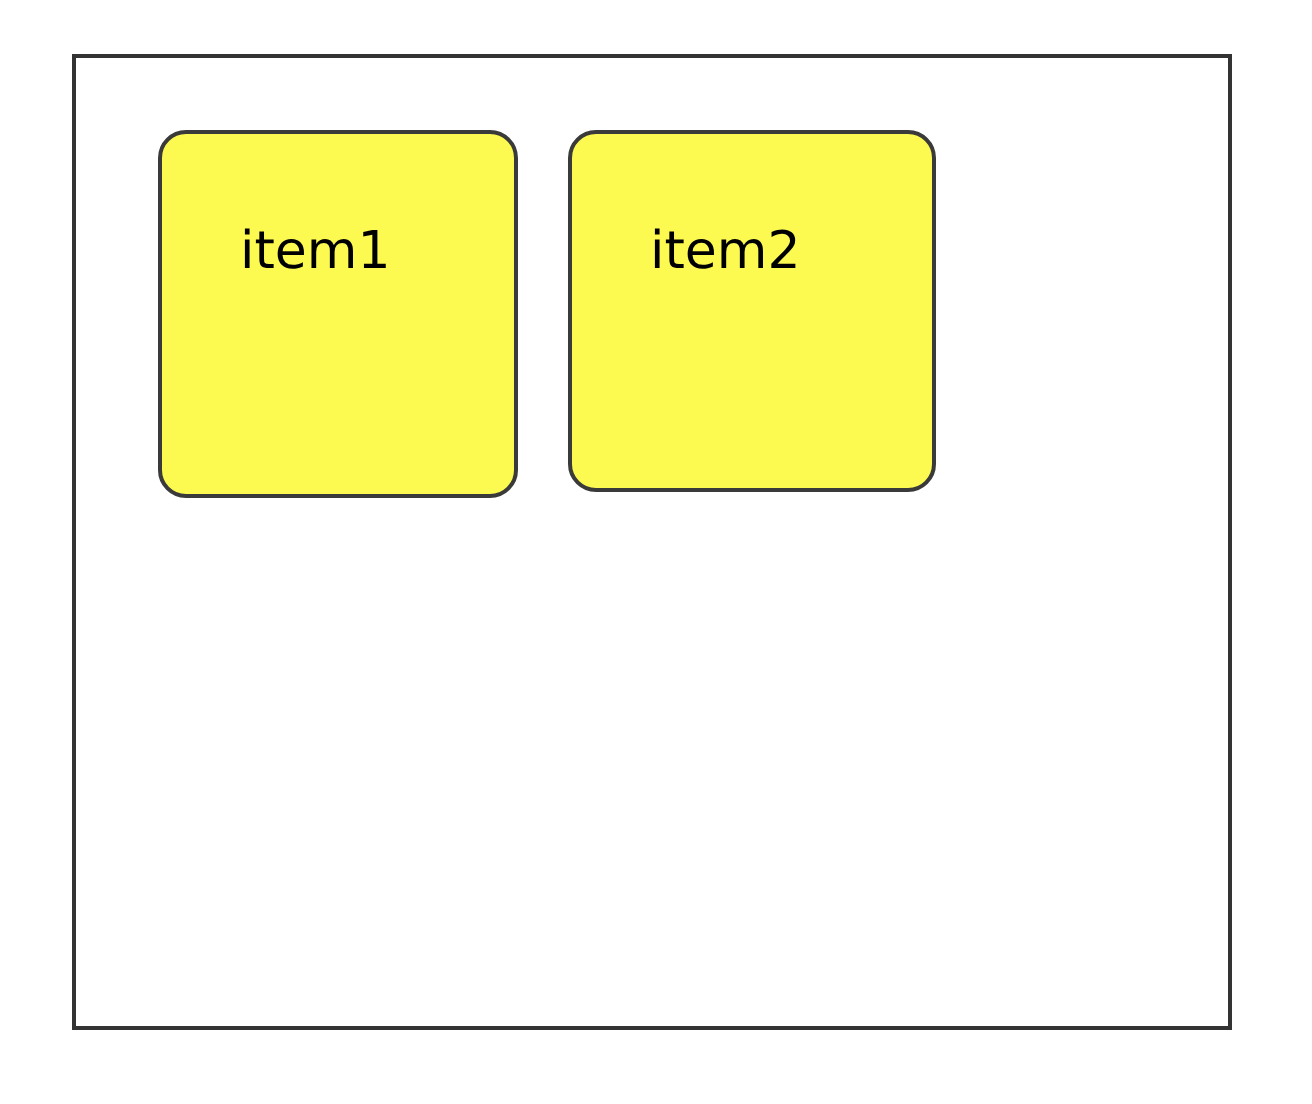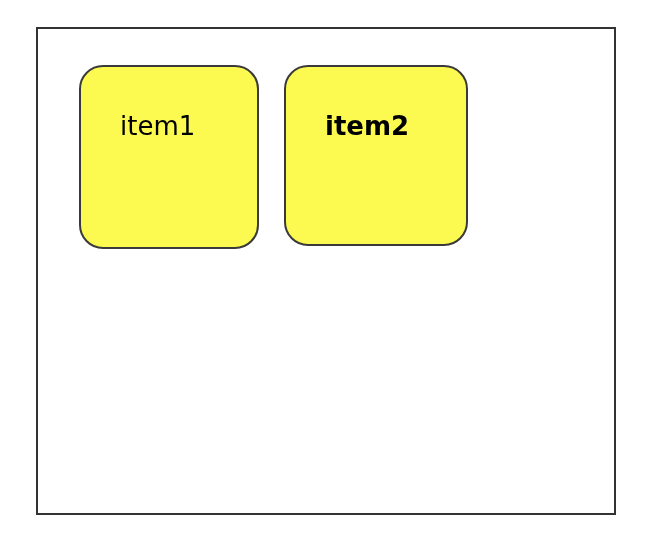--- a/index.html
+++ b/index.html
@@ -48,39 +48,39 @@
     flex-direction: row;
     flex-wrap: wrap;
     align-content: flex-start;
     gap: 25px;
   }
 
   .flex-item {
     box-sizing: border-box;
     background: #fcfa50;
     border: 2px solid #3a3a3a;
-    border-radius: 24px;
+    border-radius: 14px;
     position: relative;
     flex: 0 0 auto;
   }
 
   .flex-item .item-label {
     position: absolute;
     left: 39px;
     top: 44px;
     font-size: 26px;
     line-height: 30px;
     color: #000000;
     white-space: nowrap;
     letter-spacing: 0px;
   }
 
   
   #item-1 { width: 180px; height: 184px; }
-  #item-2 { width: 184px; height: 181px; font-weight: bold; }
+  #item-2 { width: 184px; height: 181px; }
   #item-3 { width: 184px; height: 180px; }
 
   #item-3 .item-label { top: 42px; }
 </style>
 </head>
 <body>
 
 <div id="canvas">
 
   <div id="flex-container">

